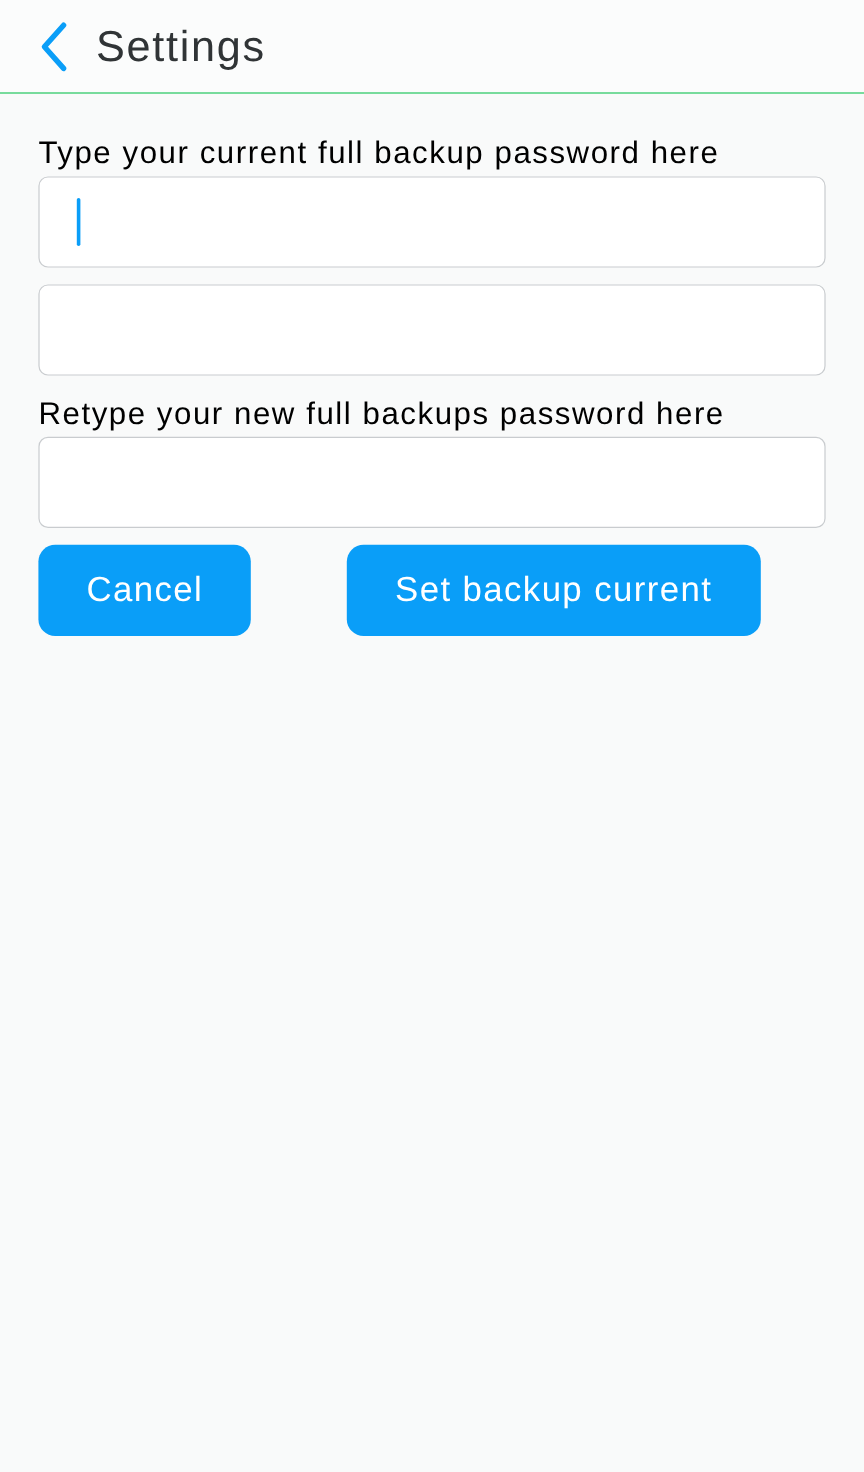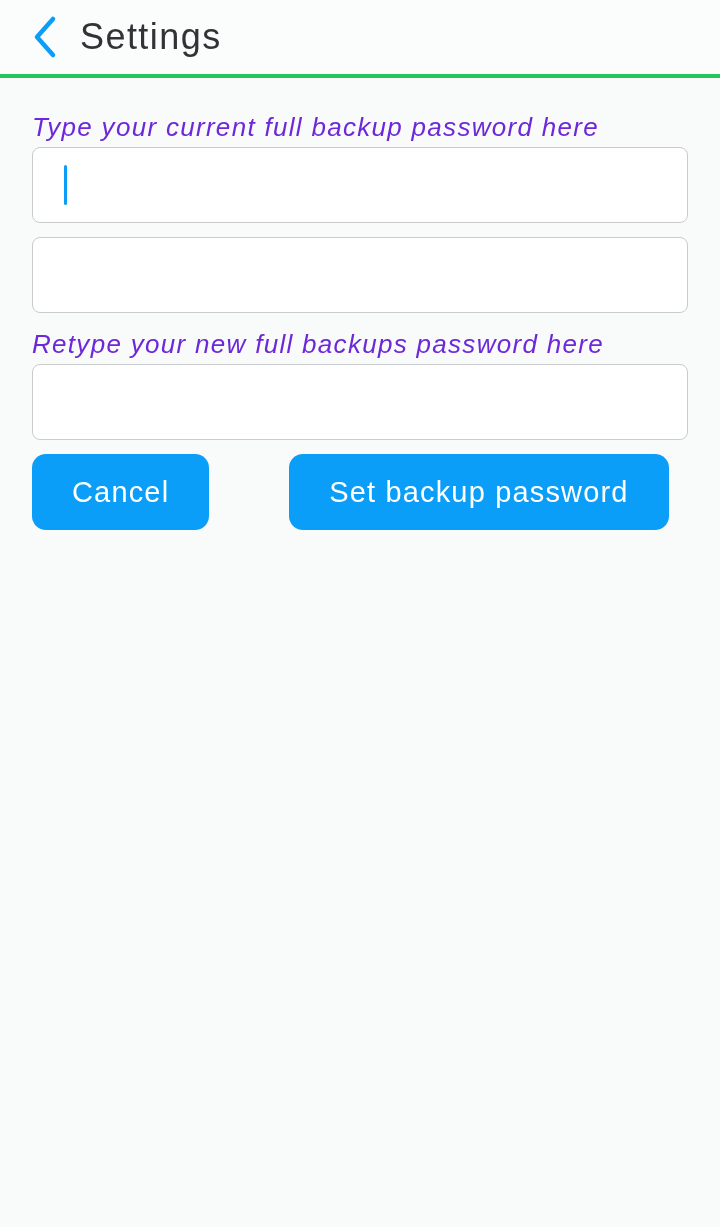--- a/index.html
+++ b/index.html
@@ -13,21 +13,21 @@
       background: #f9fafa;
       font-family: -apple-system, BlinkMacSystemFont, 'Segoe UI', Arial, sans-serif;
       font-weight: 300;
       letter-spacing: 0.03em;
     }
     .header {
       display: flex;
       align-items: center;
       height: 78px;
       padding: 0 18px;
-      border-bottom: 4px solid #22c55e;
+      border-bottom: 1px solid #22c55e;
       background: #fbfcfc;
     }
     .back-icon {
       width: 54px;
       height: 54px;
       display: flex;
       align-items: center;
       justify-content: center;
       flex-shrink: 0;
     }
@@ -36,26 +36,25 @@
       font-weight: 400;
       color: #303436;
       letter-spacing: 0.04em;
       margin-left: 8px;
     }
     .content {
       padding: 32px 32px 0 32px;
     }
     .field-label {
       font-size: 26px;
-      color: #6d28d9;
+      color: #000000;
       letter-spacing: 0.05em;
       font-weight: 300;
       margin-bottom: 2px;
       line-height: 1.35;
-      font-style: italic;
     }
     .text-input {
       display: block;
       width: 100%;
       height: 76px;
       border: 1px solid #c9cccf;
       border-radius: 8px;
       background: #ffffff;
       font-size: 26px;
       padding: 0 20px;
@@ -124,16 +123,16 @@
     <div class="cursor"></div>
   </div>
 
   <input type="password" class="text-input" value="" style="">
 
   <div class="field-label">Retype your new full backups password here</div>
   <input type="password" class="text-input" value="" style="">
 
   <div class="button-row">
     <button class="btn">Cancel</button>
-    <button class="btn">Set backup password</button>
+    <button class="btn">Set backup current</button>
   </div>
 
 </div>
 
 </body></html>

